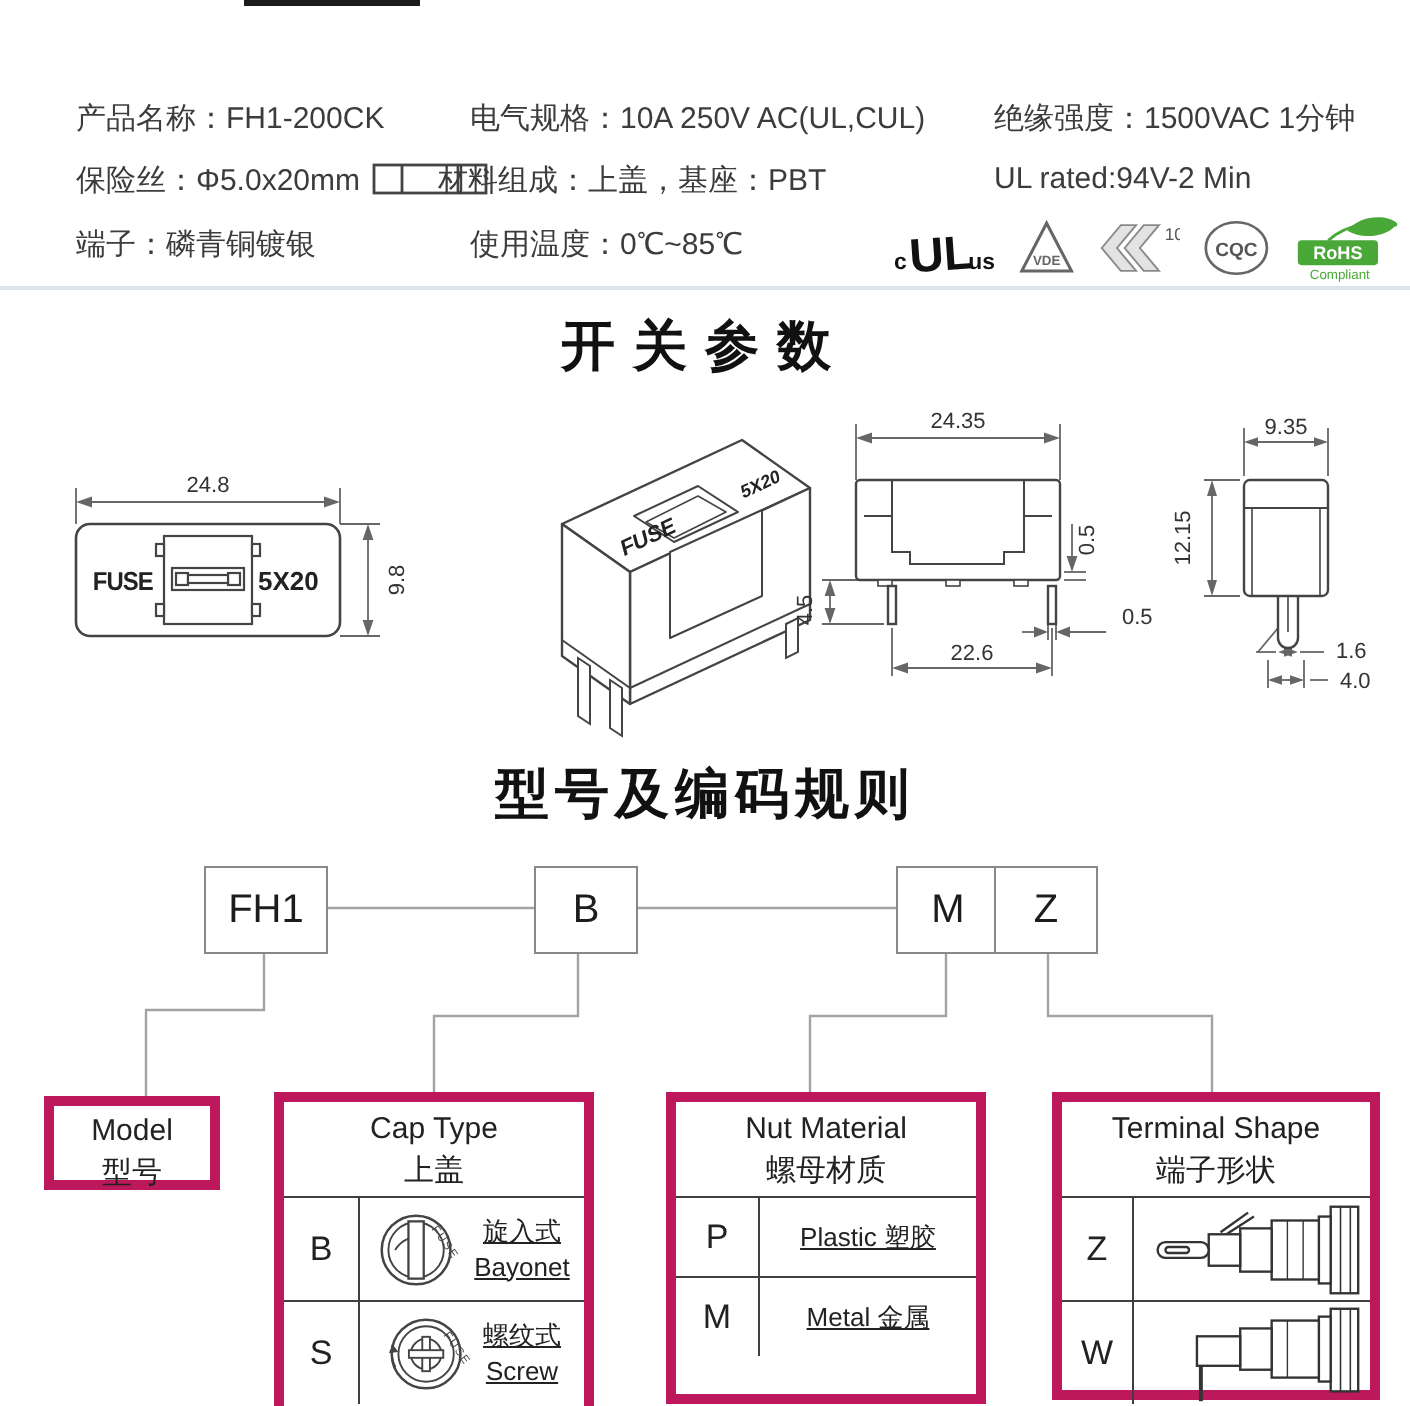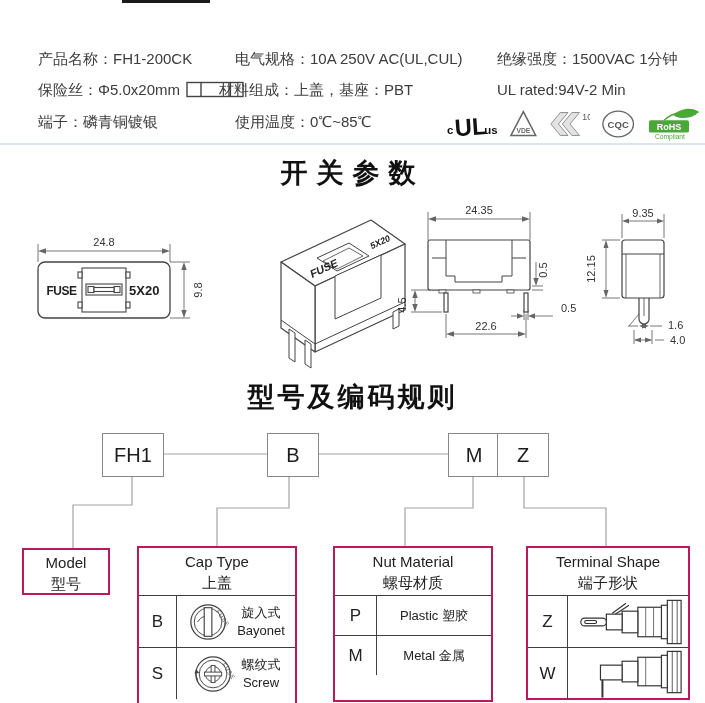--- a/index.html
+++ b/index.html
@@ -13,26 +13,26 @@
   .spec .lbl{color:#3c3c3c;}
   .spec .val{color:#3c3c3c;margin-top:47px;}
   .fuse-glyph{vertical-align:-3px;margin-left:6px;}
   .certs{left:446px;top:104px;width:254px;height:40px;display:flex;align-items:center;gap:11px;}
   .divider{left:0;top:143px;width:705px;height:2px;background:#dde4ec;}
   .sec-title{left:0;width:705px;text-align:center;font-weight:bold;color:#111;}
   .sec-title.switch{top:155px;font-size:27px;letter-spacing:9px;}
   .sec-title.coding{top:379px;font-size:27px;letter-spacing:3px;}
   .codebox{border:1px solid #888;background:#fff;display:flex;align-items:center;justify-content:center;
            font-size:20px;color:#1c1c1c;z-index:2;}
-  .tbl{border:2px solid #be185d;background:#fff;box-sizing:border-box;z-index:2;}
+  .tbl{border:5px solid #be185d;background:#fff;box-sizing:border-box;z-index:2;}
   .tbl .hdr{text-align:center;font-size:15px;line-height:21px;color:#222;padding-top:3px;box-sizing:border-box;}
   .tbl .row{display:flex;box-sizing:border-box;border-top:1px solid #3f3f3f;}
   .tbl .code{display:flex;align-items:center;justify-content:center;font-size:17px;color:#222;
              border-right:1px solid #3f3f3f;box-sizing:border-box;}
-  .tbl .cell{flex:1;display:flex;align-items:center;justify-content:center;gap:6px;font-size:13px;color:#222;}
+  .tbl .cell{flex:1;display:flex;align-items:center;justify-content:center;gap:6px;font-size:13px;color:#222;text-decoration:underline;}
   .twoline{text-align:center;line-height:18px;font-size:13px;}
   svg text{font-family:"Liberation Sans",sans-serif;}
   .dimtxt{font-size:11px;fill:#333;}
 </style>
 </head>
 <body>
 
 <div class="page">
 
   <div class="abs topbar"></div>

